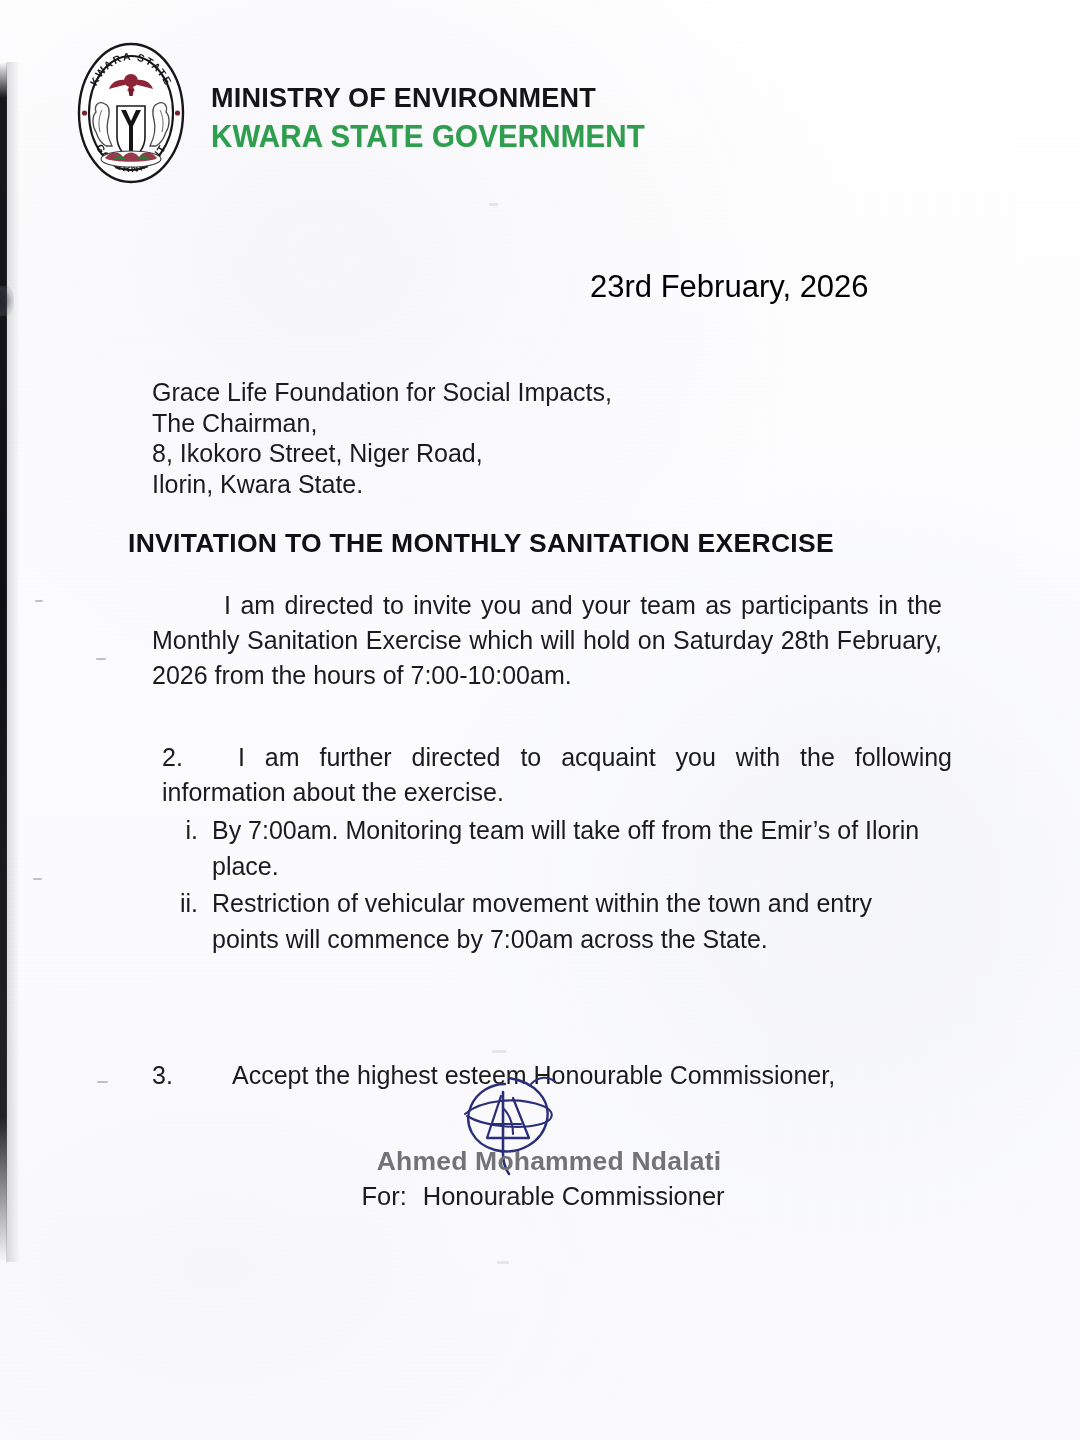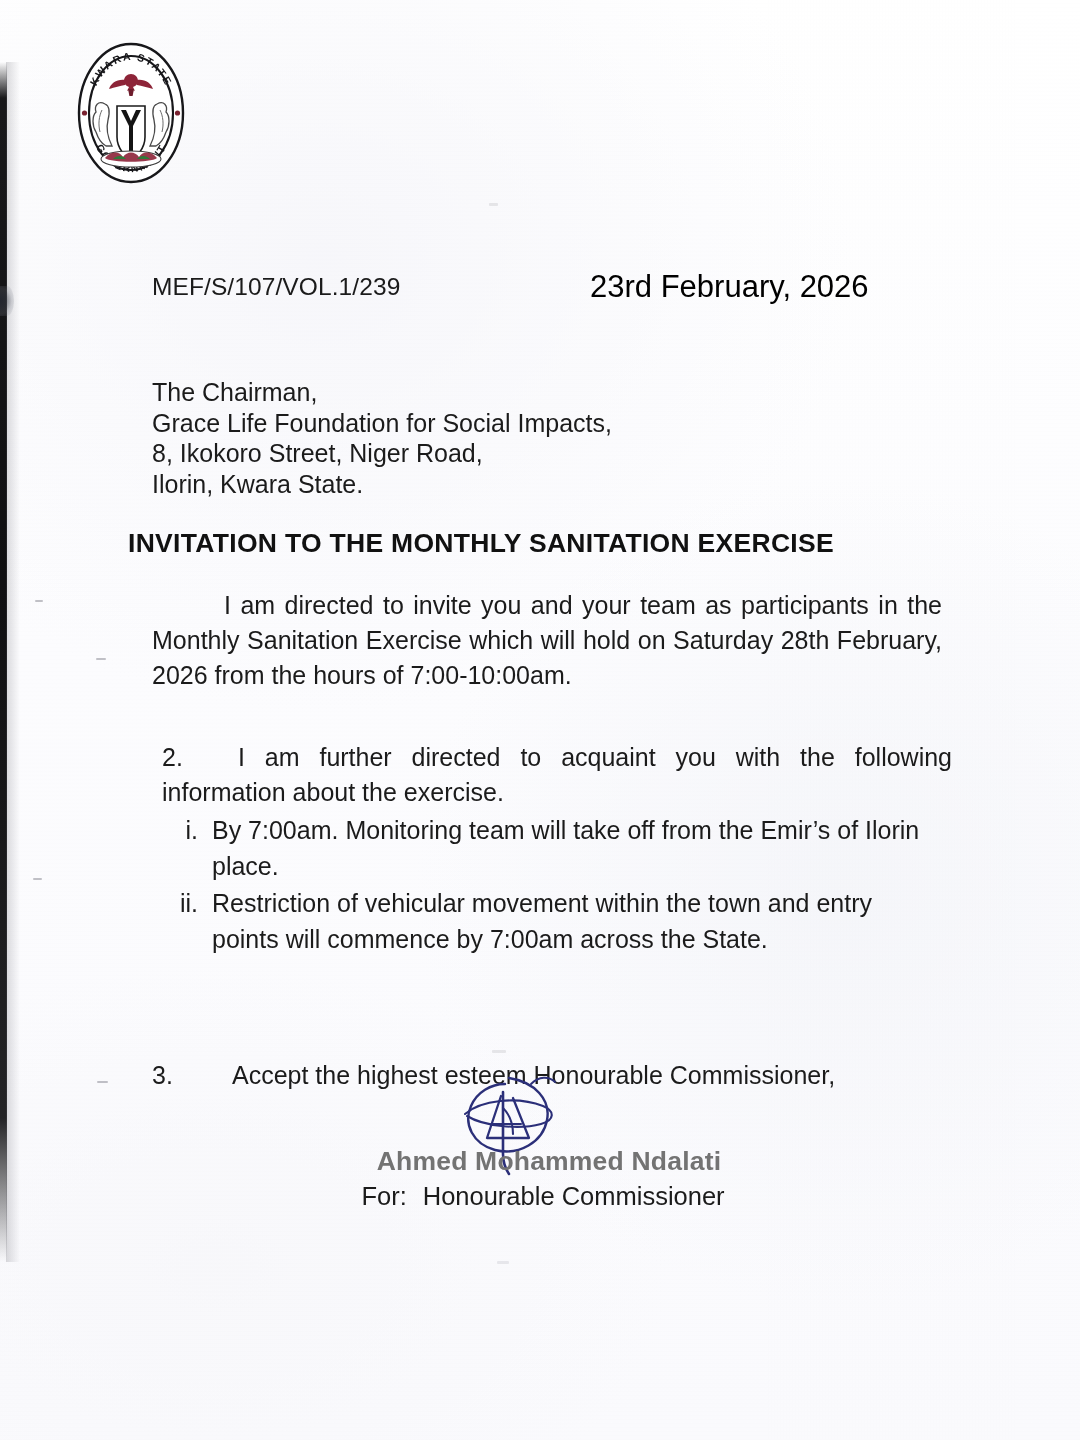--- a/index.html
+++ b/index.html
@@ -347,32 +347,35 @@
 
         <g transform="translate(59,119)">
           <ellipse cx="0" cy="0" rx="30" ry="8" fill="#ffffff" stroke="#3c3c3c" stroke-width="1.1"></ellipse>
           <path d="M-26,-1 C-20,-8 -12,-8 -8,-2 C-4,-8 4,-8 8,-2 C12,-8 20,-8 26,-1 C20,4 -20,4 -26,-1 Z" fill="#8d2438" opacity="0.9"></path>
           <path d="M-18,0 C-14,-4 -8,-4 -5,0 Z" fill="#2f7a3a"></path>
           <path d="M6,0 C9,-4 15,-4 19,0 Z" fill="#2f7a3a"></path>
         </g>
       </svg>
     </div>
 
+    <div class="org-lines">
+      <div class="org-line1">MINISTRY OF ENVIRONMENT</div>
+      <div class="org-line2">KWARA STATE GOVERNMENT</div>
+    </div>
   </div>
 
   <div class="letter-body">
 
     <div class="refline">
-      <span class="ref-no">MEF/S/107/VOL.1/239</span>
       <span class="ref-date">23rd February, 2026</span>
     </div>
 
     <div class="address">
+      <div>Grace Life Foundation for Social Impacts,</div>
       <div>The Chairman,</div>
-      <div>Grace Life Foundation for Social Impacts,</div>
       <div>8, Ikokoro Street, Niger Road,</div>
       <div>Ilorin, Kwara State.</div>
     </div>
 
     <div class="subject">INVITATION TO THE MONTHLY SANITATION EXERCISE</div>
 
     <div class="para para-1">I am directed to invite you and your team as participants in the Monthly Sanitation Exercise which will hold on Saturday 28th February, 2026 from the hours of 7:00-10:00am.</div>
 
     <div class="para para-2">
       <span class="num">2.</span><span>I am further directed to acquaint you with the following information about the exercise.</span>

